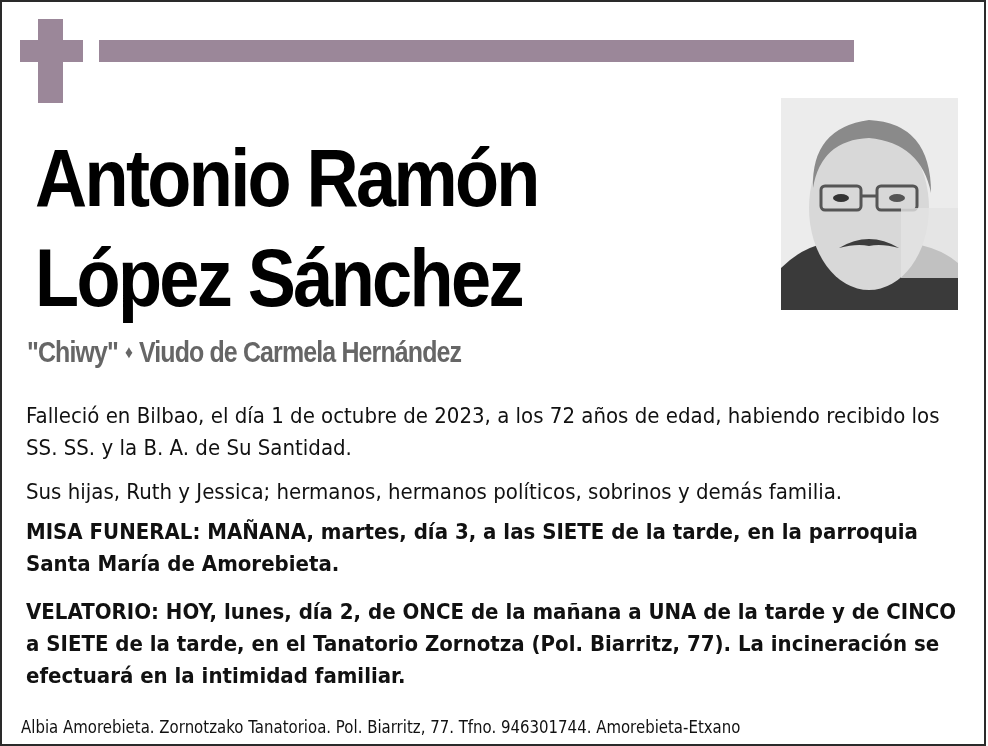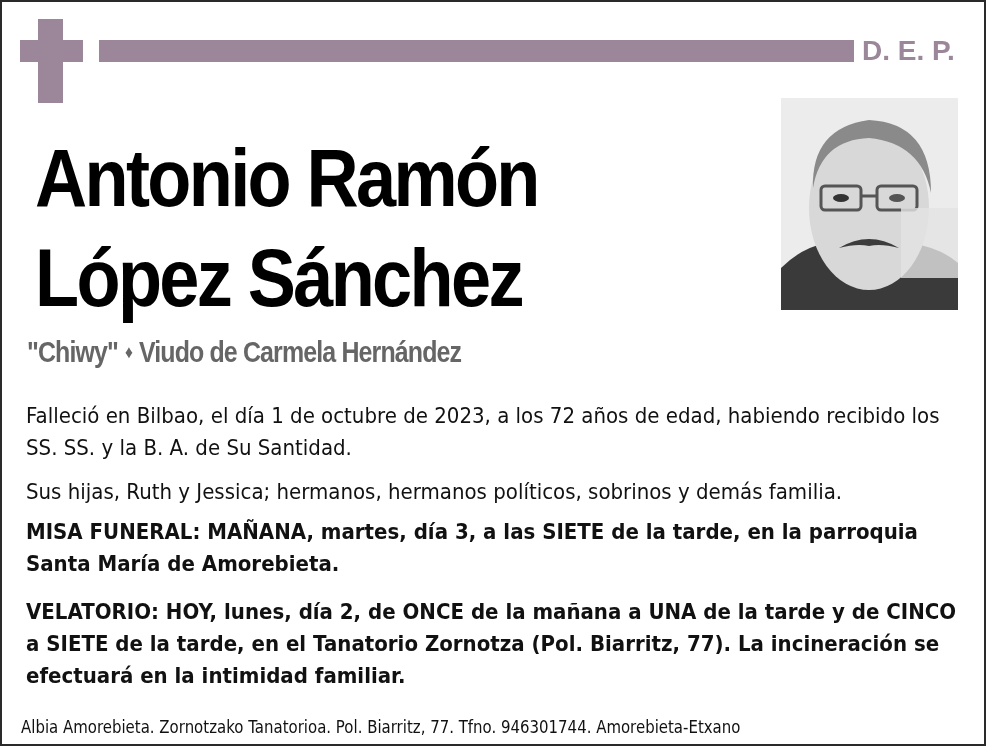--- a/index.html
+++ b/index.html
@@ -57,21 +57,20 @@
       transform: scaleX(0.88); transform-origin: left top;
     }
   </style>
 </head>
 <body>
 
 <div class="card">
   <div class="cross-v"></div>
   <div class="cross-h"></div>
   <div class="rule"></div>
-  <div class="dep">D. E. P.</div>
 
   <div class="name">
     <div>Antonio Ramón</div>
     <div>López Sánchez</div>
   </div>
 
   <div class="photo">
     <svg width="177" height="212" viewBox="0 0 177 212">
       <rect width="177" height="212" fill="#ececec"></rect>
       <path d="M0 212 L0 170 Q20 150 45 145 L130 145 Q160 150 177 165 L177 212 Z" fill="#3a3a3a"></path>

